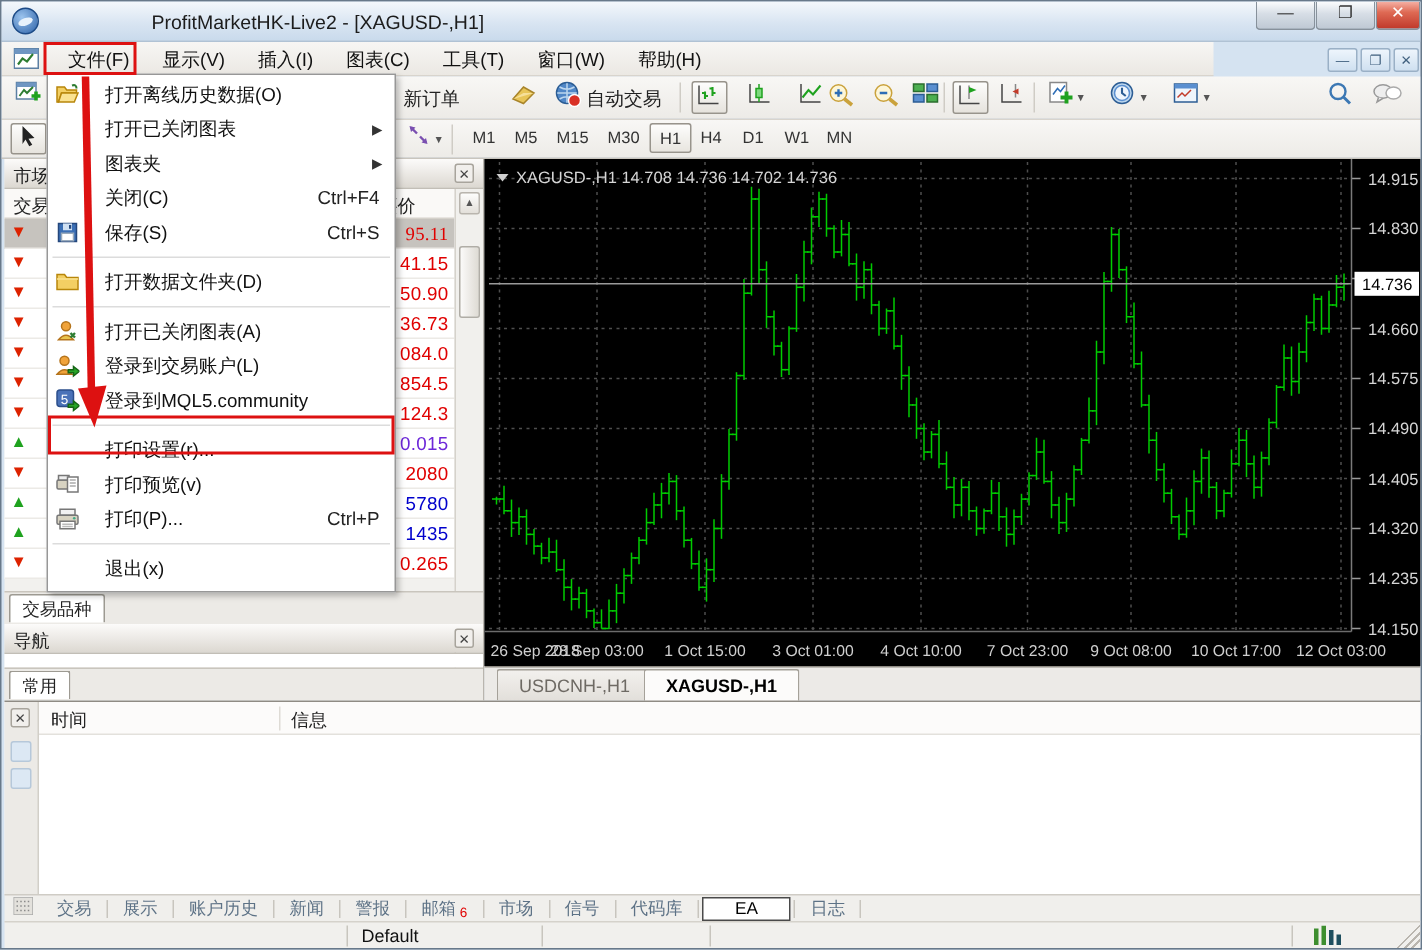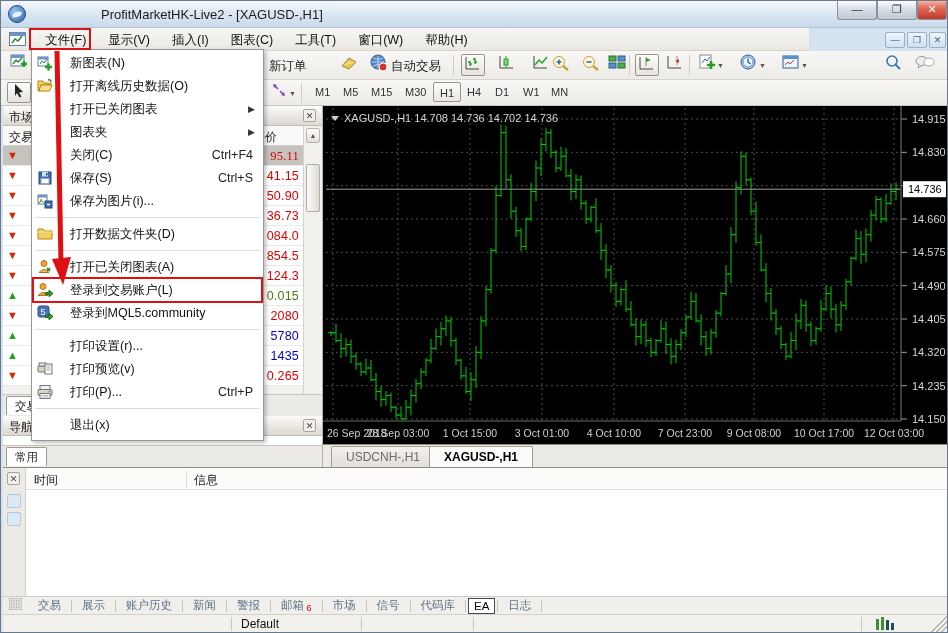--- a/index.html
+++ b/index.html
@@ -56,21 +56,21 @@
 
 #terminal{left:2px;top:466px;width:944px;height:129px;background:#fff;border-top:1px solid #8f8b84}
 #term-strip{position:absolute;left:0;top:0;width:23px;height:129px;background:#eceae6;border-right:1px solid #d2cfc8}
 #term-header{position:absolute;left:23px;top:0;width:921px;height:22px;background:#fcfbfa;border-bottom:1px solid #e3e1dc;color:#222}
 .th-sep{position:absolute;top:3px;width:1px;height:16px;background:#dedbd5}
 
 
 #bottom-tabs{left:2px;top:595px;width:944px;height:18px;background:#f0efec;border-top:1px solid #cfccc5;display:flex;align-items:center}
 .btab{font-size:11.5px;color:#5d7286;padding:1px 10px;white-space:nowrap}
 .btab-sep{width:1px;height:12px;background:#c8c5be}
-.btab.active{background:#fff;border:1px solid #4a4a4a;color:#000;padding:1px 5px;margin:0 2px}
+.btab.active{background:#fff;border:1px solid #4a4a4a;color:#000;padding:1px 21px;margin:0 2px}
 .badge{color:#e00000;font-size:9px;vertical-align:-2px}
 #statusbar{left:2px;top:613px;width:944px;height:18px;background:#f1f0ed;border-top:1px solid #d5d2cb}
 .st-sep{position:absolute;top:2px;width:1px;height:14px;background:#c8c5be}
 #grip{position:absolute;right:0;top:1px;width:16px;height:16px;background:
  linear-gradient(135deg,transparent 50%,#b9b5ae 50%,#b9b5ae 55%,transparent 55%,transparent 65%,#b9b5ae 65%,#b9b5ae 70%,transparent 70%,transparent 80%,#b9b5ae 80%,#b9b5ae 85%,transparent 85%)}
 
 
 #file-menu{left:30px;top:48px;width:233px;background:#fff;border:1px solid #979797;box-shadow:2px 2px 4px rgba(0,0,0,.25);padding:2px 0 3px;z-index:40}
 .fm-item{position:relative;height:23px;line-height:23px;font-size:12.5px;color:#111}
 .fm-ico{position:absolute;left:5px;top:3px;width:16px;height:16px}
@@ -246,21 +246,21 @@
         <div class="mw-row" style="top: 140px;">
           <span class="mw-arrow" style="color: rgb(221, 34, 0);">▼</span>
           <span class="mw-price" style="color: rgb(224, 0, 0);">854.5</span>
         </div>
         <div class="mw-row" style="top: 160px;">
           <span class="mw-arrow" style="color: rgb(221, 34, 0);">▼</span>
           <span class="mw-price" style="color: rgb(224, 0, 0);">124.3</span>
         </div>
         <div class="mw-row" style="top: 180px;">
           <span class="mw-arrow" style="color: rgb(31, 162, 31);">▲</span>
-          <span class="mw-price" style="color: #4d7c0f; text-align: center;">0.015</span>
+          <span class="mw-price" style="color: #6d28d9; text-align: center;">0.015</span>
         </div>
         <div class="mw-row" style="top: 200px;">
           <span class="mw-arrow" style="color: rgb(221, 34, 0);">▼</span>
           <span class="mw-price" style="color: rgb(224, 0, 0);">2080</span>
         </div>
         <div class="mw-row" style="top: 220px;">
           <span class="mw-arrow" style="color: rgb(31, 162, 31);">▲</span>
           <span class="mw-price" style="color: rgb(0, 0, 204);">5780</span>
         </div>
         <div class="mw-row" style="top: 240px;">
@@ -749,29 +749,20 @@
           <rect x="6" y="0" width="3" height="13" fill="#3e8e2f"></rect>
           <rect x="11" y="3" width="3" height="10" fill="#1e4e5e"></rect>
           <rect x="16" y="6" width="3" height="7" fill="#1e4e5e"></rect>
         </svg></span>
     <div id="grip"></div>
   </div>
 
   <div class="abs" id="file-menu">
       <div class="fm-item">
         <svg class="fm-ico" width="16" height="16" viewBox="0 0 16 16">
-          <rect x="1" y="2" width="10" height="9" fill="#fff" stroke="#5b7fa3"></rect>
-          <rect x="1" y="2" width="10" height="2.5" fill="#6f96c2"></rect>
-          <path d="M3 9 l2-3 2 2 3-4" stroke="#2e7d32" fill="none"></path>
-          <path d="M8 12h7M11.5 8.5v7" stroke="#1fa21f" stroke-width="2.4"></path>
-        </svg>
-        <span class="fm-label">新图表(N)</span>
-      </div>
-      <div class="fm-item">
-        <svg class="fm-ico" width="16" height="16" viewBox="0 0 16 16">
           <path d="M1 3 h5 l1.5 2 H14 v2 H4 L2 13 H1z" fill="#f3cf63" stroke="#b8860b"></path>
           <path d="M4 7 h11 l-2.5 6 H2z" fill="#fae291" stroke="#b8860b"></path>
           <path d="M11 2 q3 -1 3 2" stroke="#2e7d32" fill="none" stroke-width="1.4"></path>
         </svg>
         <span class="fm-label">打开离线历史数据(O)</span>
       </div>
       <div class="fm-item">
         <span class="fm-label">打开已关闭图表</span>
         <span class="fm-sub">▶</span>
       </div>
@@ -785,31 +776,20 @@
       </div>
       <div class="fm-item">
         <svg class="fm-ico" width="16" height="16" viewBox="0 0 16 16">
           <rect x="2" y="2" width="12" height="12" fill="#3b6fb5" stroke="#24477c"></rect>
           <rect x="5" y="2" width="6" height="4.5" fill="#cfe0f2"></rect>
           <rect x="9" y="3" width="1.5" height="2.5" fill="#24477c"></rect>
           <rect x="4" y="8.5" width="8" height="5" fill="#fff" stroke="#9ab"></rect>
         </svg>
         <span class="fm-label">保存(S)</span>
         <span class="fm-short">Ctrl+S</span>
-      </div>
-      <div class="fm-item">
-        <svg class="fm-ico" width="16" height="16" viewBox="0 0 16 16">
-          <rect x="1" y="2" width="9" height="9" fill="#fff" stroke="#5b7fa3"></rect>
-          <rect x="1" y="2" width="9" height="2.5" fill="#6f96c2"></rect>
-          <circle cx="4" cy="7" r="1.2" fill="#e0a43c"></circle>
-          <path d="M2 10 l2.5-2.5 2 2" stroke="#2e7d32" fill="none"></path>
-          <rect x="8" y="8" width="7" height="7" fill="#3b6fb5" stroke="#24477c"></rect>
-          <path d="M10 11.5 h3" stroke="#fff" stroke-width="1.4"></path>
-        </svg>
-        <span class="fm-label">保存为图片(i)...</span>
       </div>
       <div class="fm-sep"></div>
       <div class="fm-item">
         <svg class="fm-ico" width="16" height="16" viewBox="0 0 16 16">
           <path d="M1 3 h5 l1.5 2 H15 v8 H1z" fill="#f3cf63" stroke="#b8860b"></path>
           <path d="M1 6 h14" stroke="#fae291"></path>
         </svg>
         <span class="fm-label">打开数据文件夹(D)</span>
       </div>
       <div class="fm-sep"></div>

